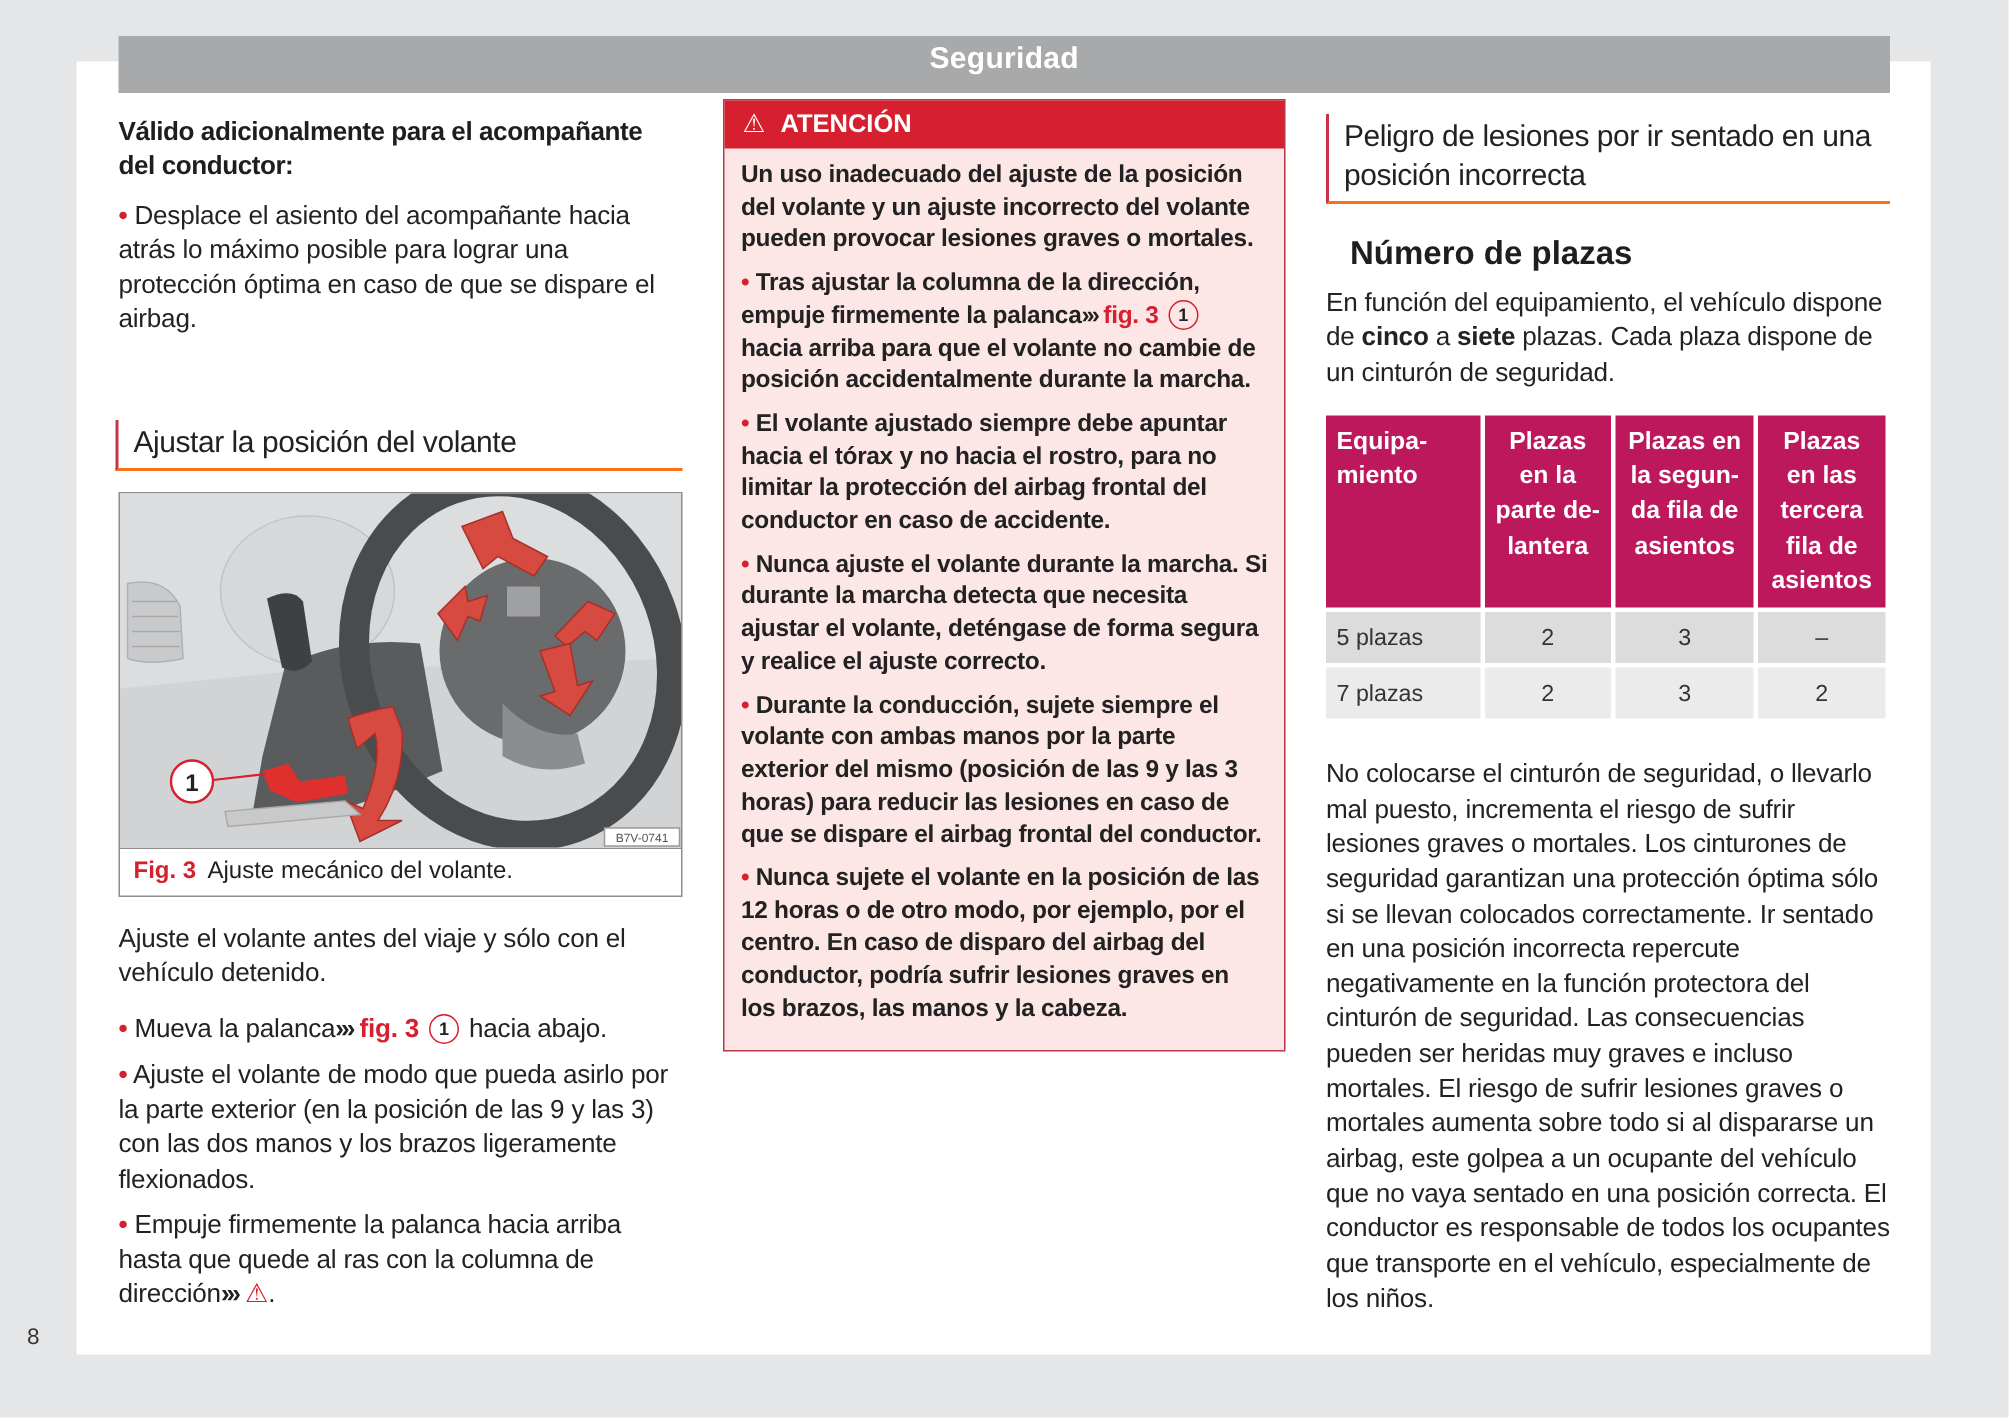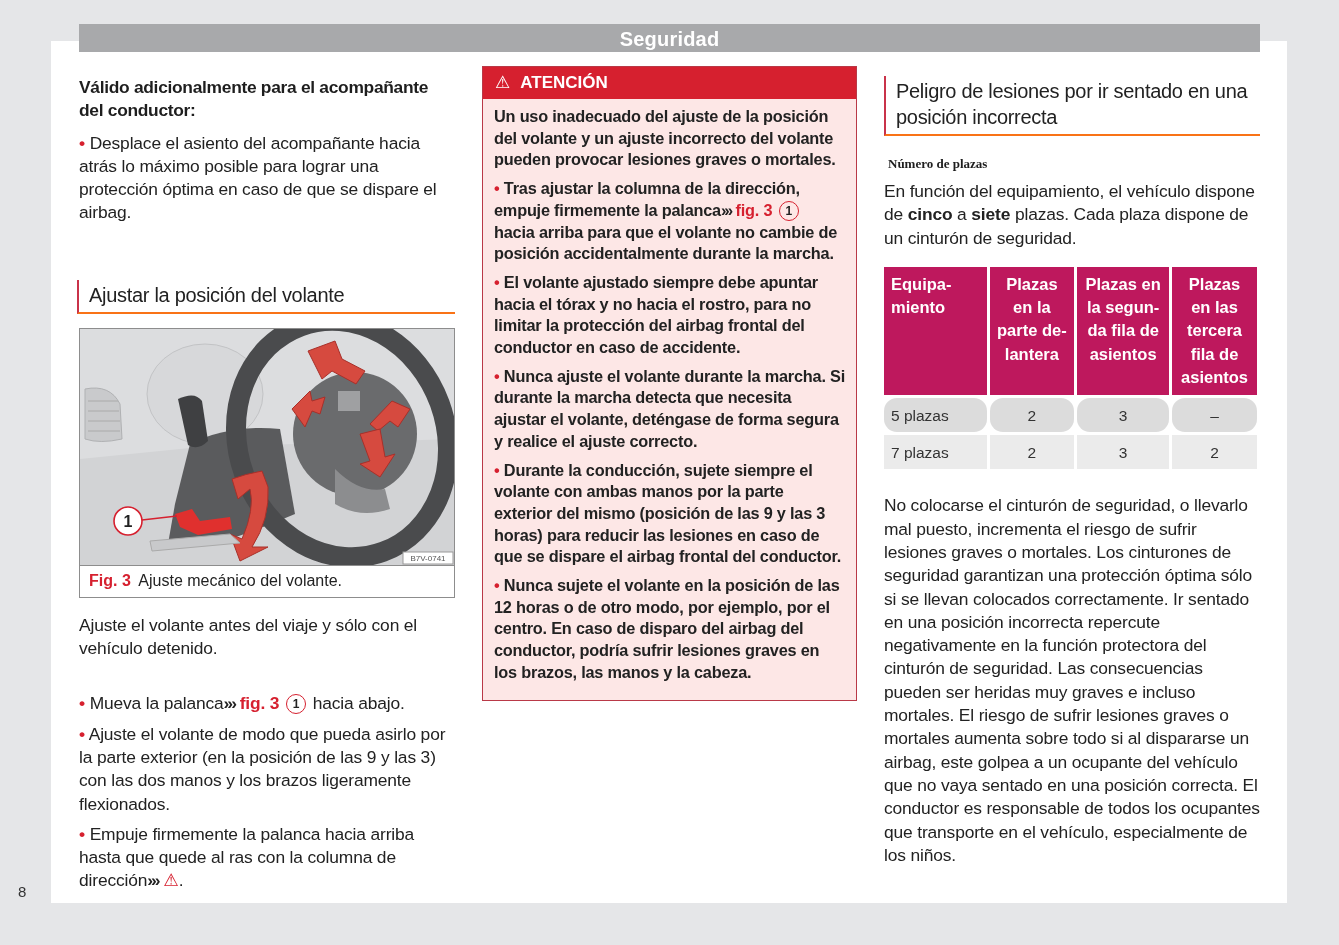--- a/index.html
+++ b/index.html
@@ -7,21 +7,21 @@
     width:1339px; height:945px; position:relative; overflow:hidden;
     background:#e5e6e8;
     font-family:"Liberation Sans", "DejaVu Sans", sans-serif;
     color:#1e1e1e;
   }
   .page {
     position:absolute; left:51px; top:41px; width:1236px; height:862px;
     background:#ffffff;
   }
   .header-bar {
-    position:absolute; left:79px; top:24px; width:1181px; height:28px;
+    position:absolute; left:79px; top:24px; width:1181px; height:38px;
     background:#a8a9ab;
     color:#ffffff; font-weight:bold; font-size:20px;
     text-align:center; line-height:31px;
     font-family:"Liberation Sans", sans-serif;
     letter-spacing:0.2px;
   }
   .page-number {
     position:absolute; left:18px; top:883px; font-size:15px; color:#333;
   }
   .col { position:absolute; }
@@ -55,36 +55,36 @@
 
   .warn-box { border:1px solid #b93947; background:#fde7e6; width:373px; }
   .warn-head {
     background:#d6202f; color:#ffffff; font-weight:bold; font-size:17px;
     padding:5px 12px; height:22px; line-height:22px;
   }
   .warn-head .tri { display:inline-block; margin-right:10px; font-weight:normal; }
   .warn-body { padding:7px 11px 16px; }
   .warn-body p { font-size:16.3px; line-height:21.7px; font-weight:bold; margin:0 0 7px 0; color:#222; letter-spacing:-0.2px; }
 
-  .sub-heading { font-weight:bold; font-size:13px; margin:0 0 8px 4px;font-family:Liberation Serif, serif; }
+  .sub-heading { font-weight:bold; font-size:22px; margin:0 0 8px 16px; }
 
   table.seats { border-collapse:separate; border-spacing:3px; margin-left:-3px; margin-top:14px; }
   table.seats th {
     background:#be185d; color:#ffffff; font-weight:bold; font-size:16.5px; line-height:23.3px;
     vertical-align:top; padding:6px 7px 6px; text-align:center;
   }
   table.seats th.first { text-align:left; width:89px; }
   table.seats th.c2 { width:71px; }
   table.seats th.c3 { width:78px; }
   table.seats th.c4 { width:71px; }
   table.seats td {
     font-size:15.5px; padding:7px 7px 6px; height:21px; text-align:center; color:#333;
   }
   table.seats td.first { text-align:left; }
-  table.seats tr.r0 td { background:#dcdcdc;border-radius:13px; }
+  table.seats tr.r0 td { background:#dcdcdc; }
   table.seats tr.r1 td { background:#ebebeb; }
 </style>
 </head>
 <body>
 
 <div class="page"></div>
 <div class="header-bar">Seguridad</div>
 <div class="page-number">8</div>
 
 <div class="col col1">
@@ -139,21 +139,21 @@
 
       <rect x="323" y="223" width="50" height="12" fill="#fff" stroke="#999"></rect>
       <text x="348" y="232" text-anchor="middle" font-size="8" fill="#555" font-family="Liberation Sans, sans-serif">B7V-0741</text>
     </svg>
     <div class="fig-caption">
       <span class="fig-label">Fig. 3</span>
       <span>Ajuste mecánico del volante.</span>
     </div>
   </div>
 
-  <p class="body-text" style="margin-top:16px;margin-bottom:32px;">Ajuste el volante antes del viaje y sólo con el vehículo detenido.</p>
+  <p class="body-text" style="margin-top:16px;margin-bottom:14px;">Ajuste el volante antes del viaje y sólo con el vehículo detenido.</p>
 
   <p class="body-text para">
     <span class="bullet">•</span>
     <span>Mueva la palanca</span><span class="arrows">›››</span>
     <span class="red-ref">fig. 3</span>
     <span class="circ-num">1</span>
     <span>hacia abajo.</span>
   </p>
   <p class="body-text para">
     <span class="bullet">•</span>

